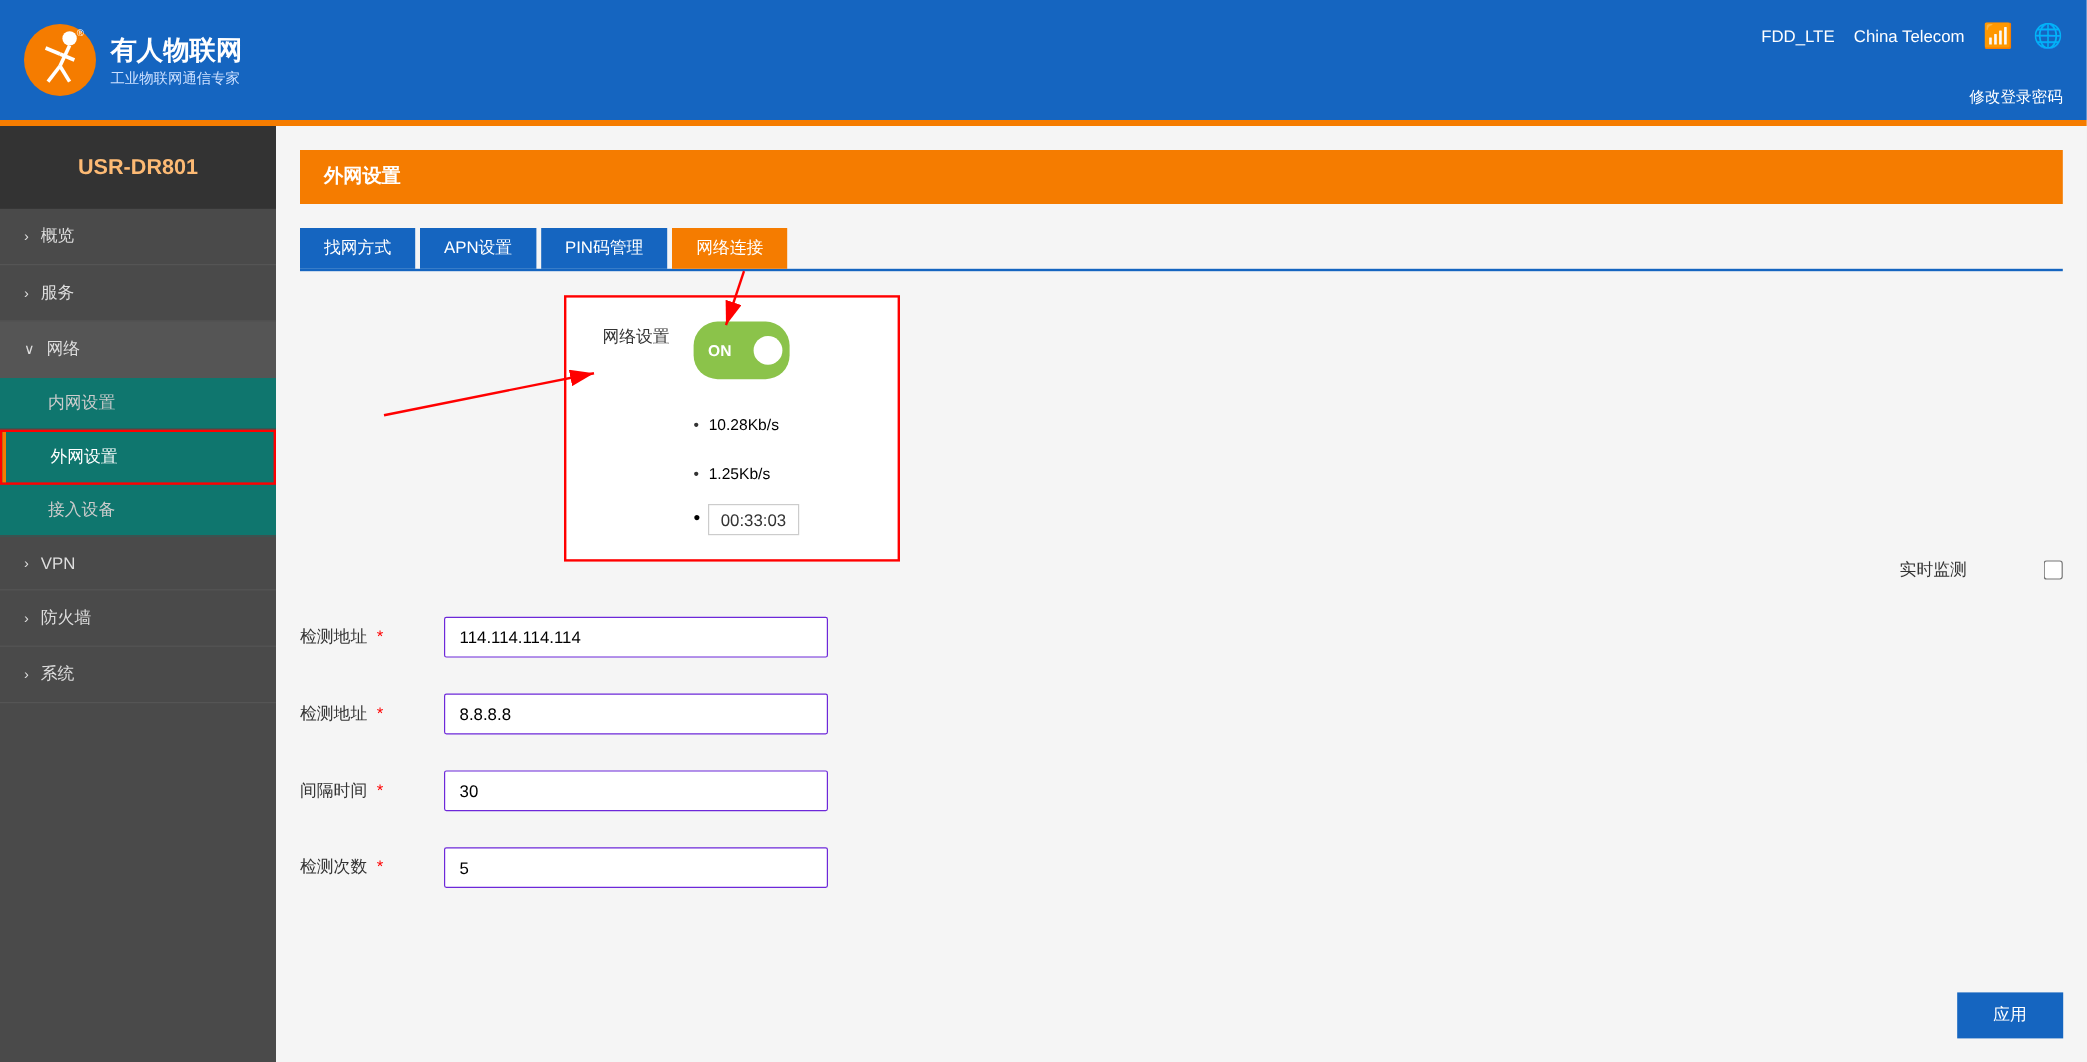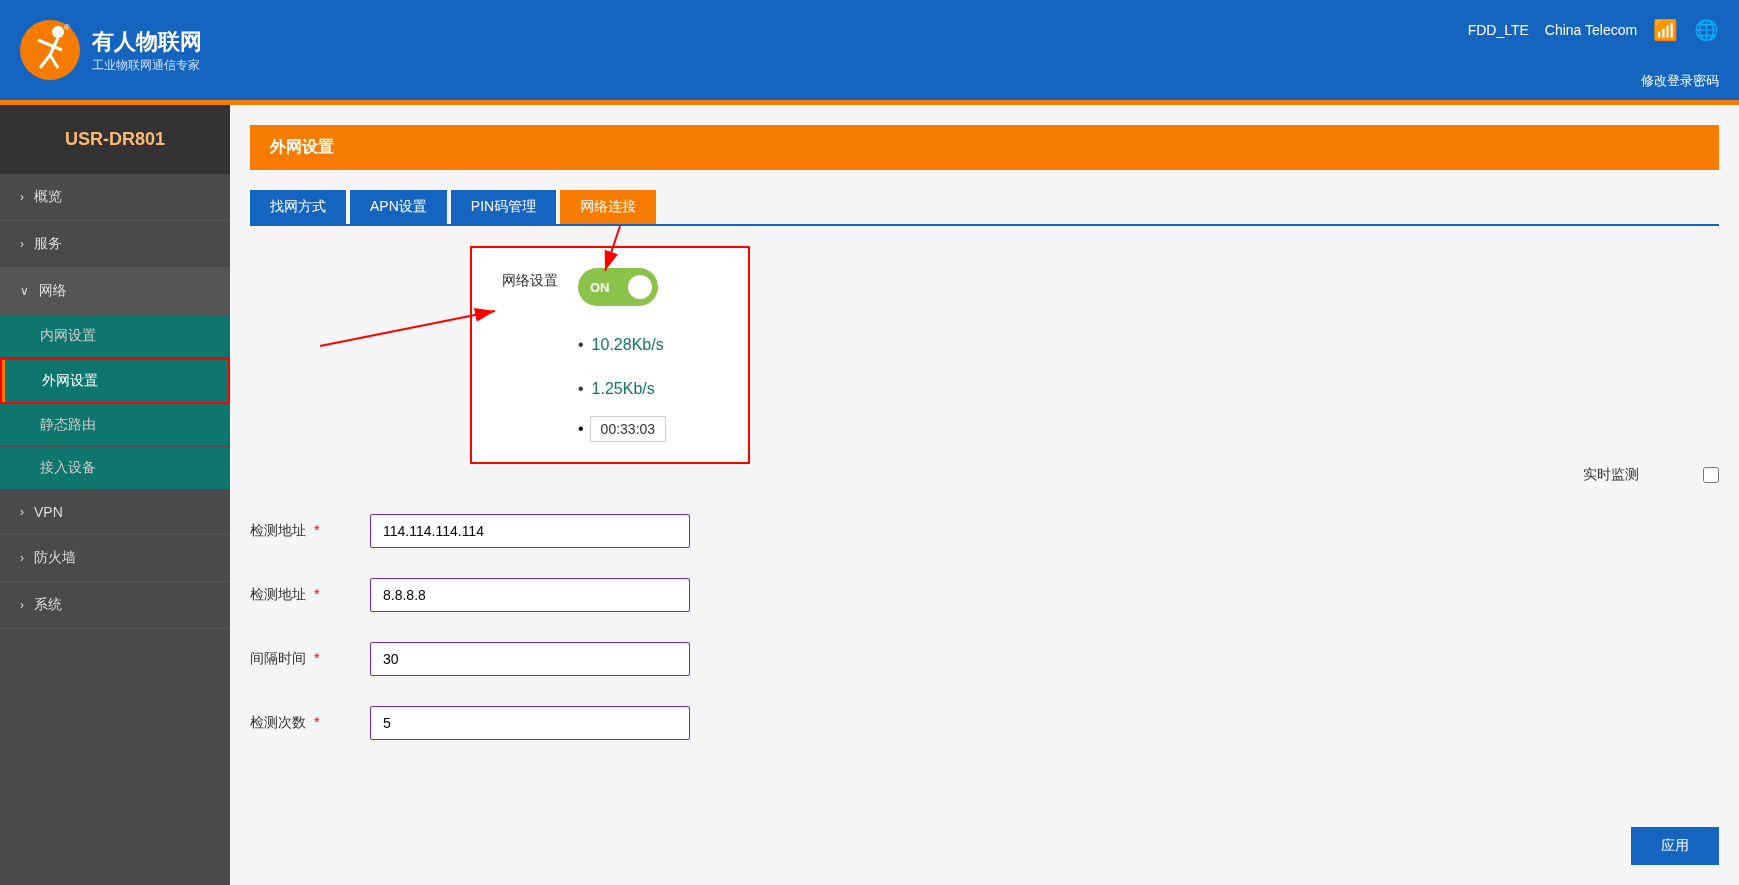--- a/index.html
+++ b/index.html
@@ -185,21 +185,21 @@
       align-items: center;
       margin-bottom: 12px;
     }
     .toggle-switch {
       display: inline-flex;
       align-items: center;
       background: #8bc34a;
       border-radius: 20px;
       padding: 4px 10px 4px 4px;
       width: 80px;
-      height: 38px;
+      height: 48px;
       cursor: pointer;
       position: relative;
     }
     .toggle-switch .knob {
       width: 24px;
       height: 24px;
       background: white;
       border-radius: 50%;
       position: absolute;
       right: 6px;
@@ -207,22 +207,22 @@
     .toggle-switch .on-text {
       color: white;
       font-size: 13px;
       font-weight: bold;
       margin-left: 8px;
     }
     .popup-stat {
       display: flex;
       align-items: center;
       margin: 8px 0;
-      font-size: 16px;
-      color: #0f766e;
+      font-size: 13px;
+      color: #000000;
     }
     .popup-stat::before {
       content: '•';
       margin-right: 8px;
       color: #333;
     }
     .timer-box {
       border: 1px solid #ccc;
       padding: 4px 10px;
       font-size: 14px;
@@ -340,23 +340,20 @@
       <span>网络</span>
     </div>
 
     <div class="sidebar-sub-item">
       <span>内网设置</span>
     </div>
     <div class="sidebar-sub-item active highlighted">
       <span>外网设置</span>
     </div>
     <div class="sidebar-sub-item">
-      <span>静态路由</span>
-    </div>
-    <div class="sidebar-sub-item">
       <span>接入设备</span>
     </div>
 
     <div class="sidebar-item">
       <span class="chevron">›</span>
       <span>VPN</span>
     </div>
 
     <div class="sidebar-item">
       <span class="chevron">›</span>

